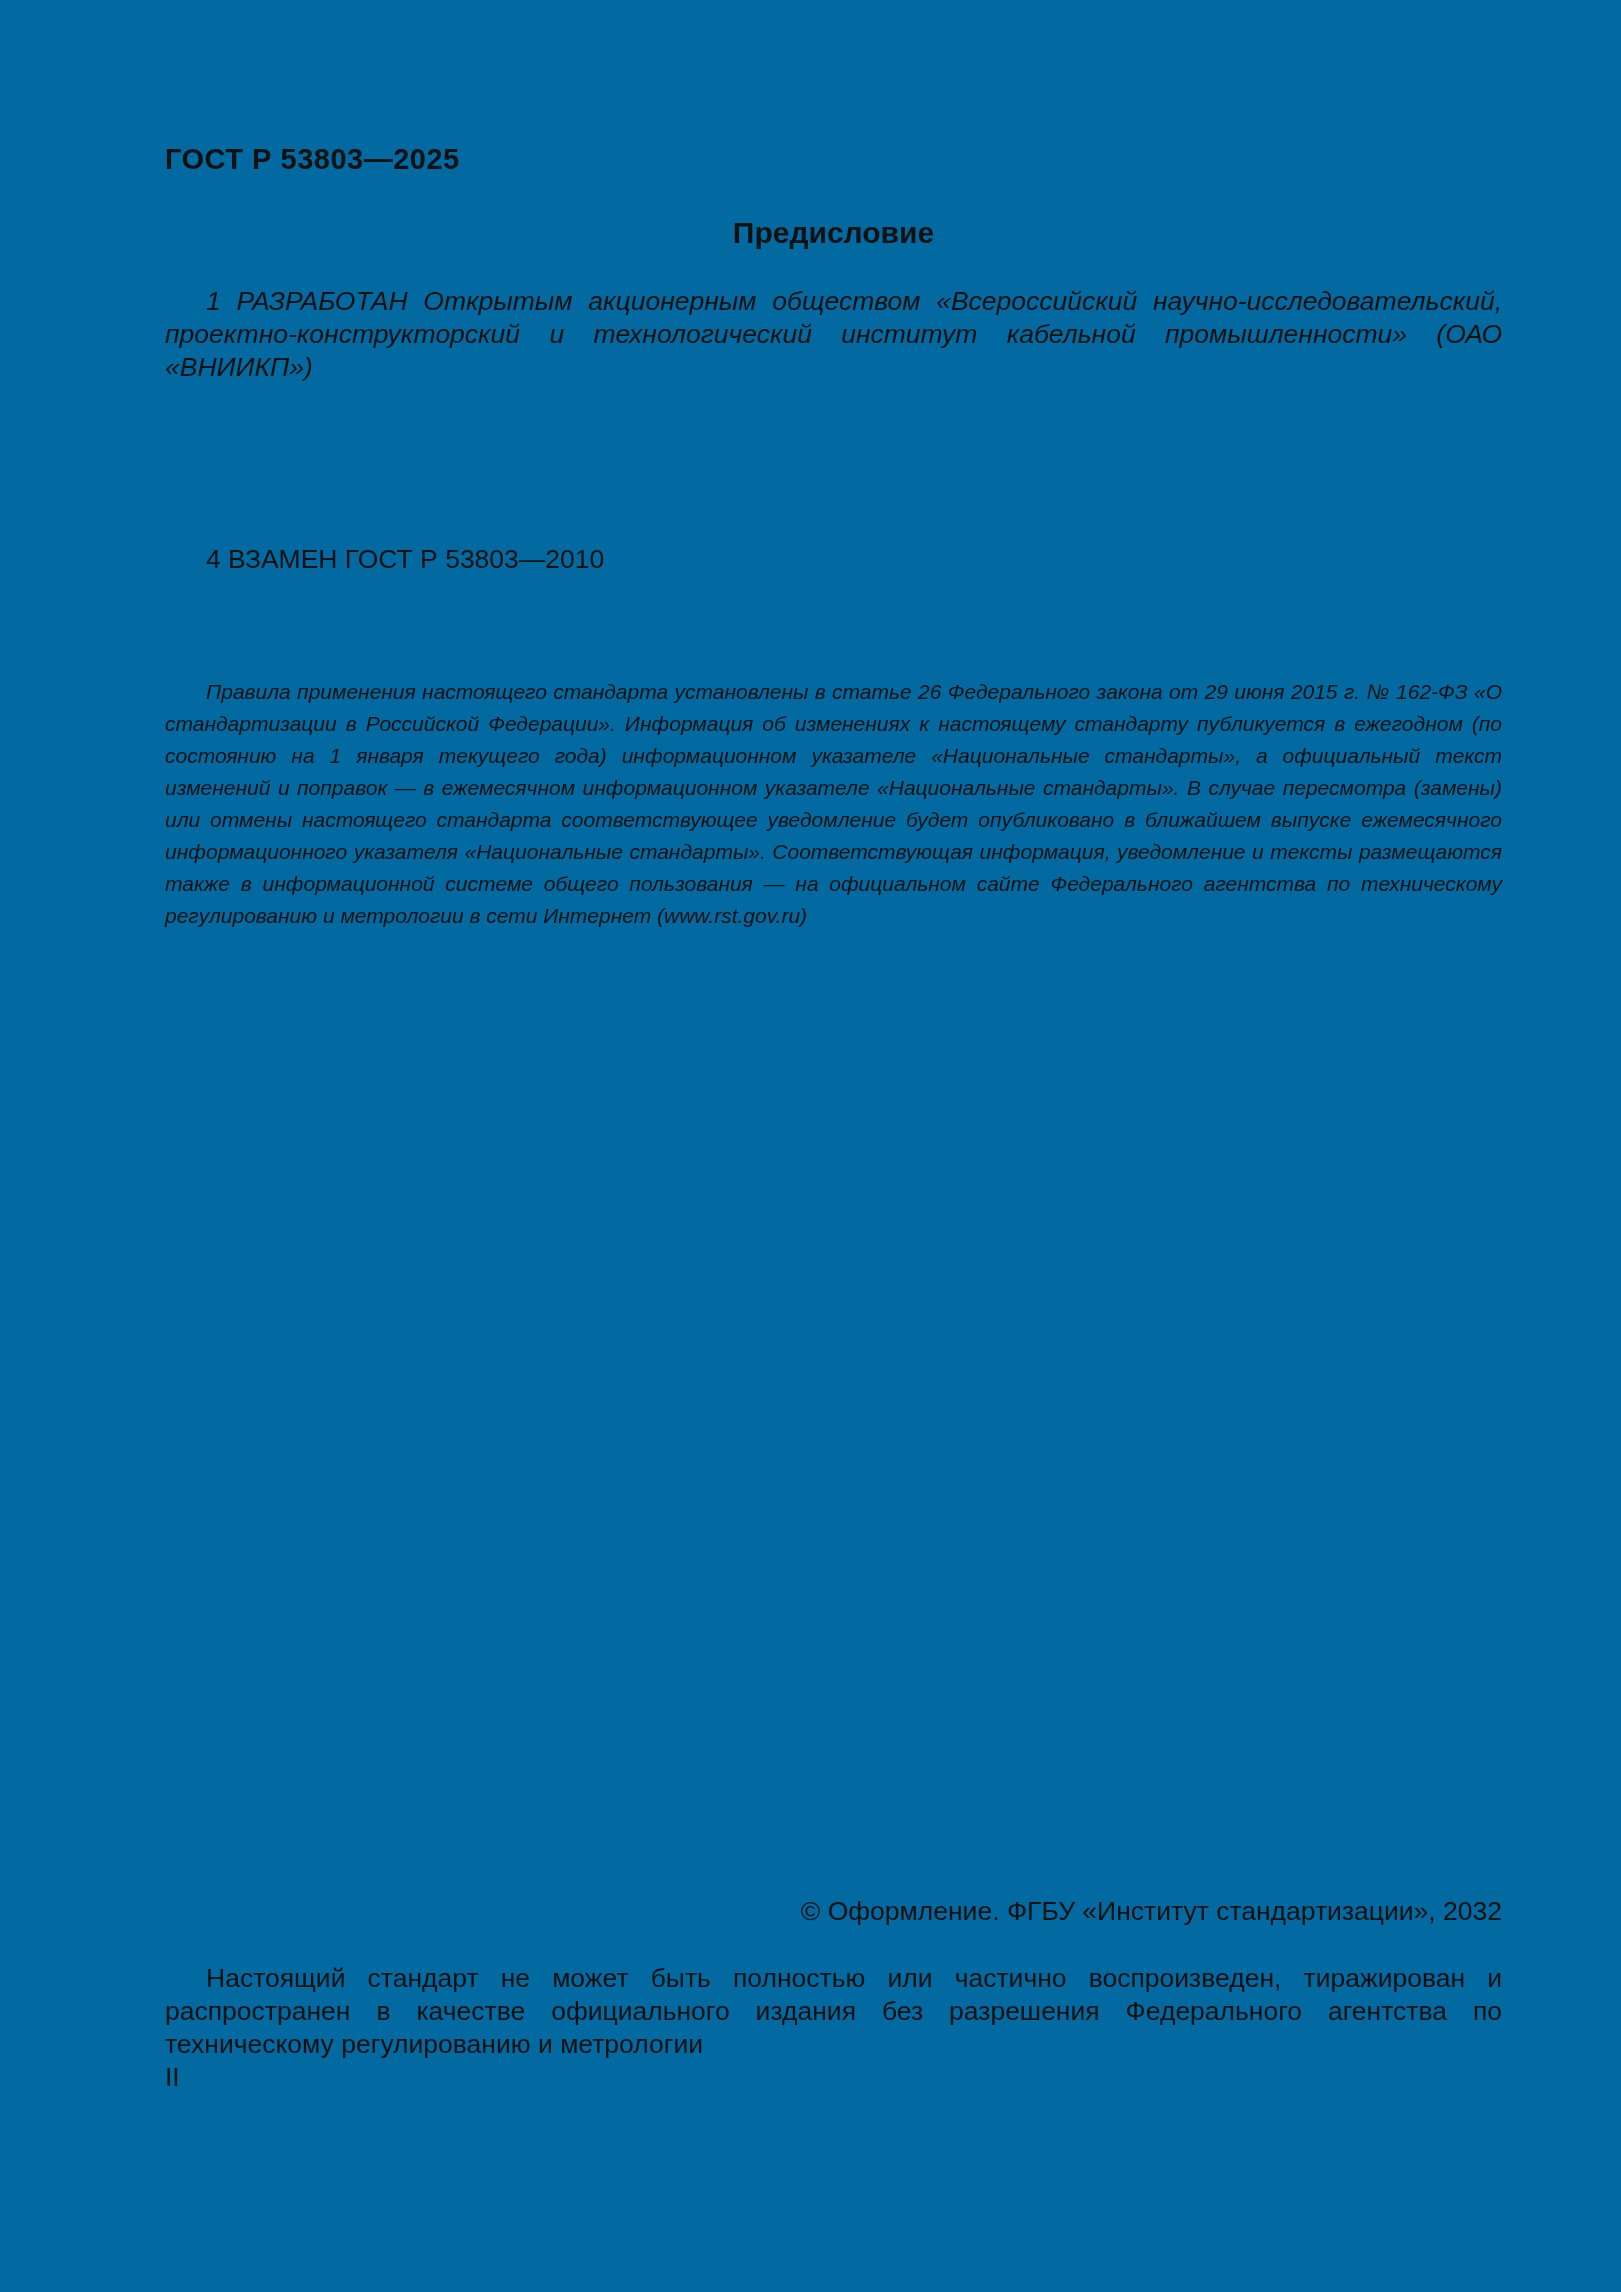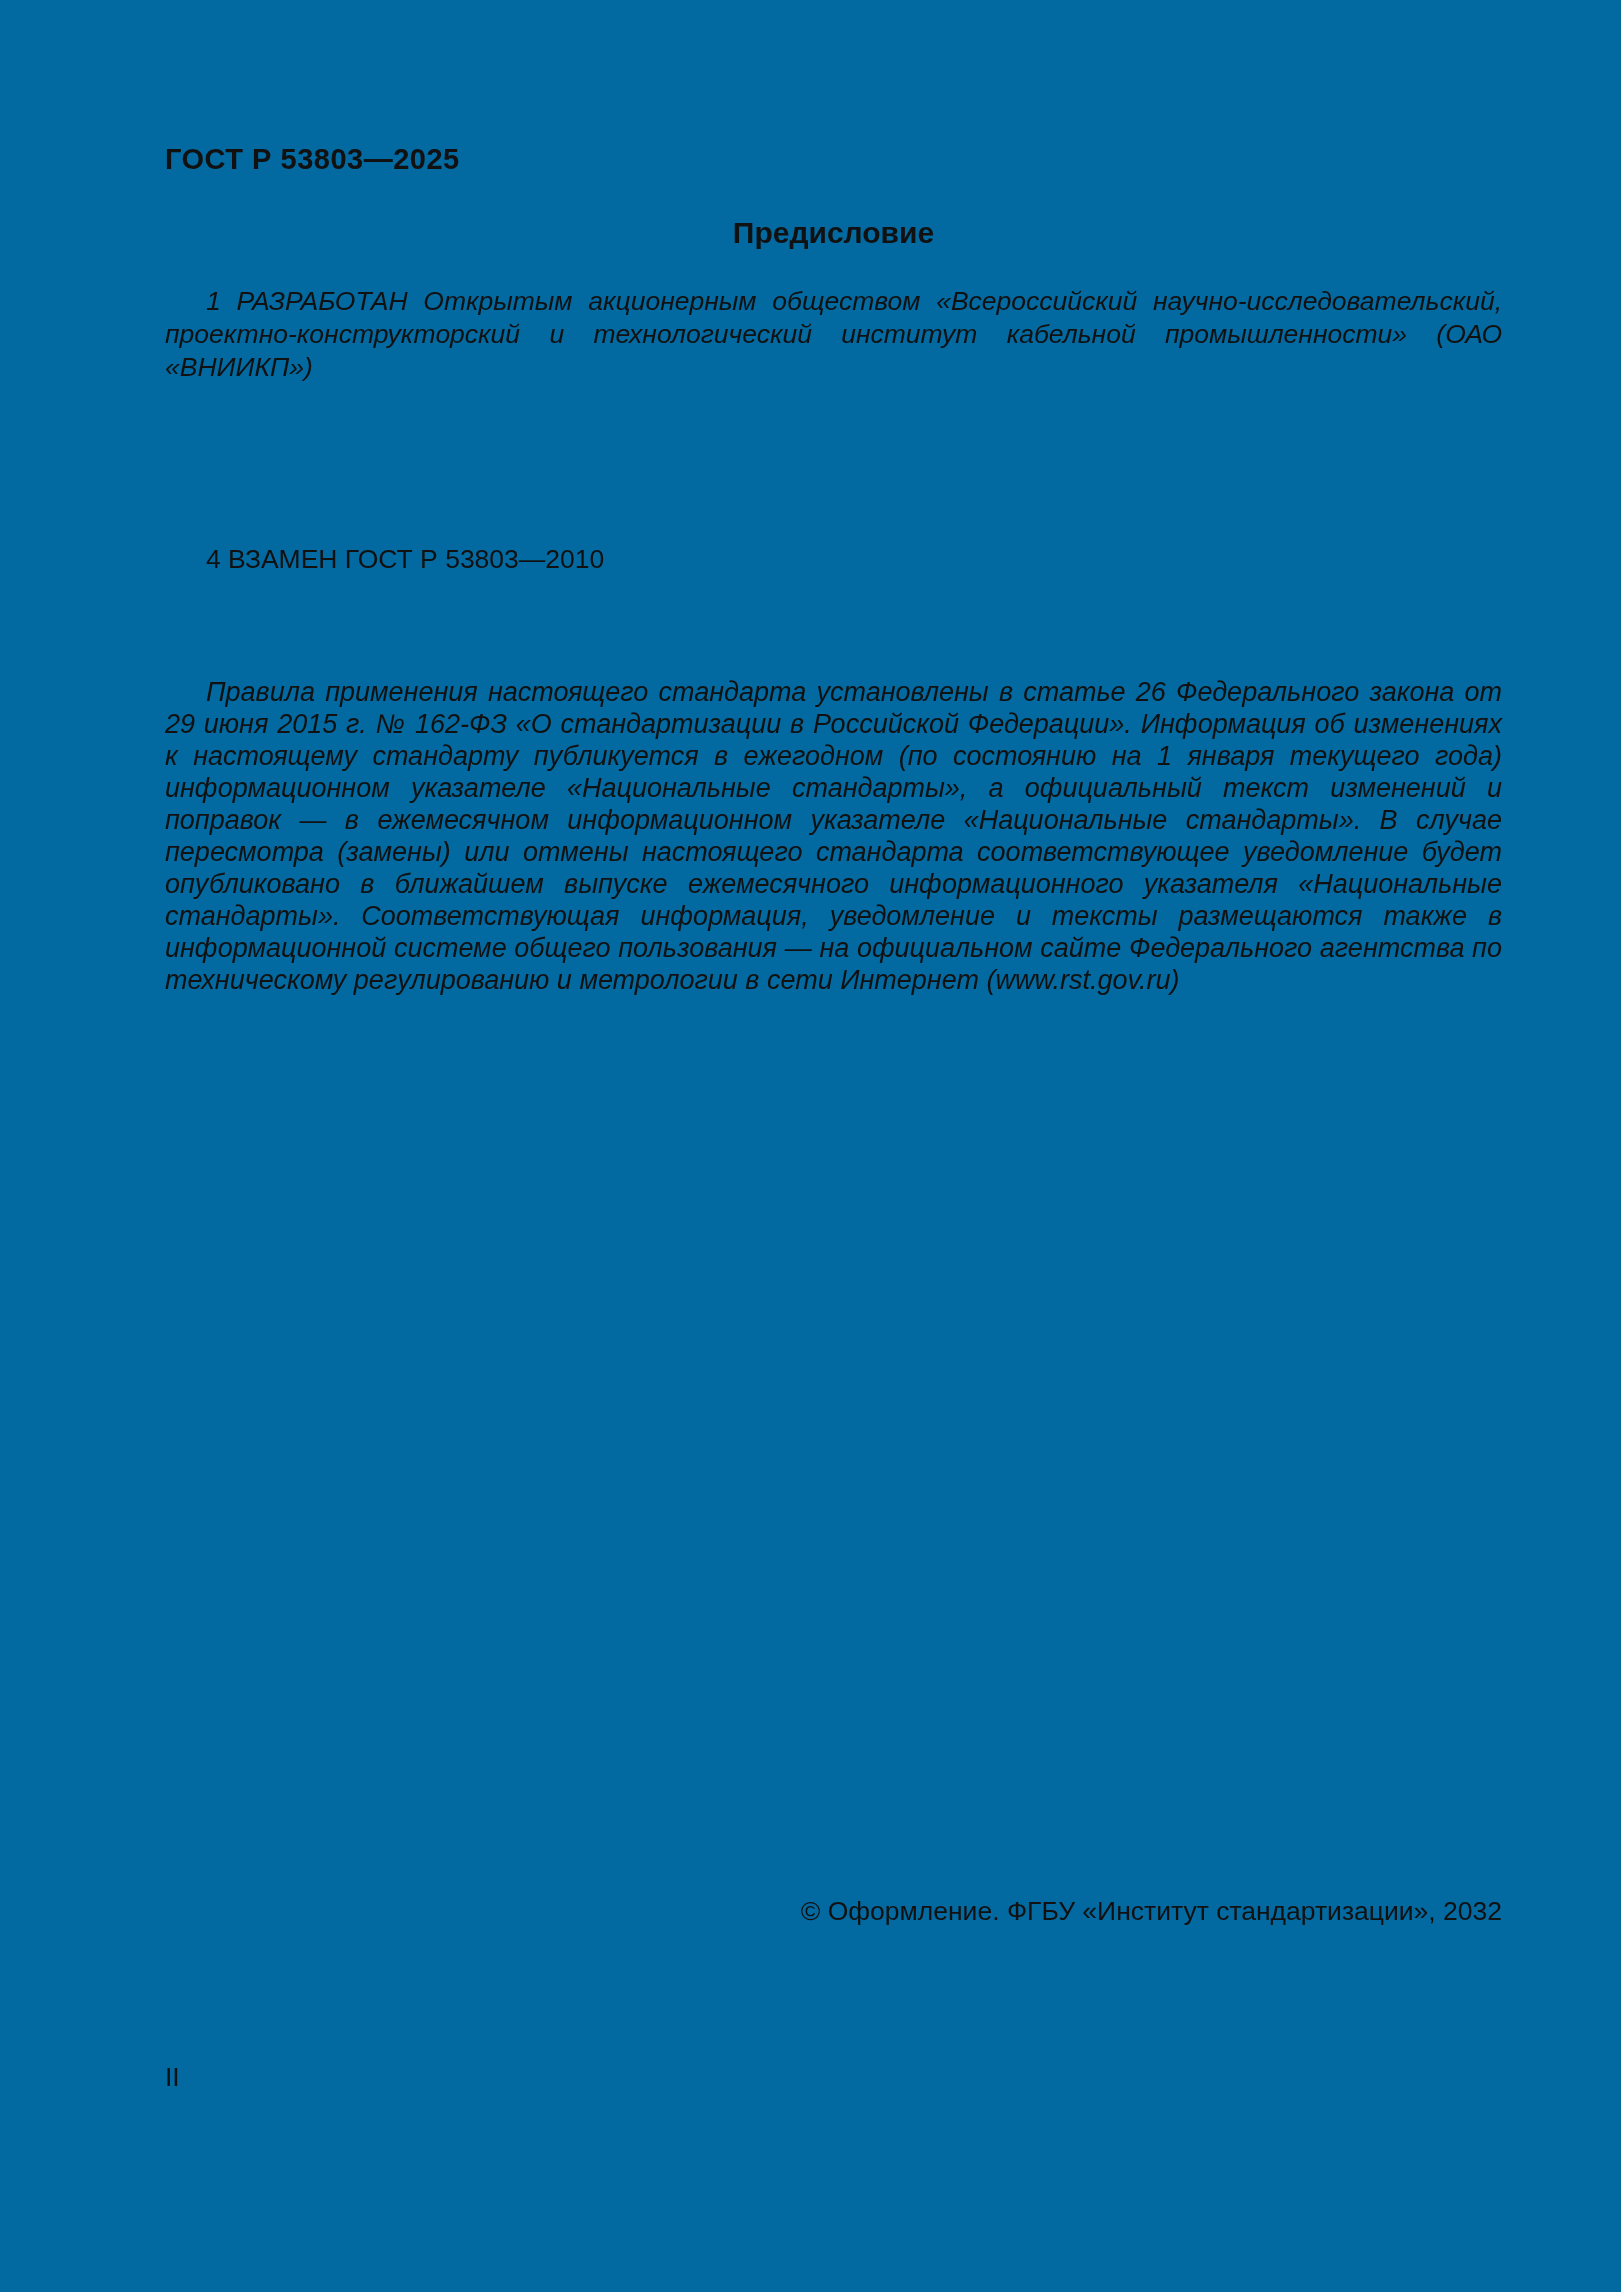--- a/index.html
+++ b/index.html
@@ -38,21 +38,21 @@
     line-height: 33px;
     text-align: justify;
     text-indent: 41px;
   }
   .par-1 { top: 285px; font-style: italic; }
   .par-2 { top: 384px; }
   .par-3 { top: 450px; }
   .par-4 { top: 543px; }
   .rules-note {
     top: 676px;
-    font-size: 27px;
+    font-size: 21px;
     line-height: 32px;
     font-style: italic;
     text-align: justify;
     text-indent: 41px;
   }
   .copyright-line {
     top: 1896px;
     font-size: 26.5px;
     text-align: right;
     font-style: normal;
@@ -82,17 +82,18 @@
   <div class="content-block body-par par-1">1  РАЗРАБОТАН Открытым акционерным обществом «Всероссийский научно-исследовательский, проектно-конструкторский и технологический институт кабельной промышленности» (ОАО «ВНИИКП»)</div>
 
 
 
   <div class="content-block body-par par-4">4  ВЗАМЕН ГОСТ Р 53803—2010</div>
 
   <div class="content-block rules-note">Правила применения настоящего стандарта установлены в статье 26 Федерального закона от 29 июня 2015 г. № 162-ФЗ «О стандартизации в Российской Федерации». Информация об изменениях к настоящему стандарту публикуется в ежегодном (по состоянию на 1 января текущего года) информационном указателе «Национальные стандарты», а официальный текст изменений и поправок — в ежемесячном информационном указателе «Национальные стандарты». В случае пересмотра (замены) или отмены настоящего стандарта соответствующее уведомление будет опубликовано в ближайшем выпуске ежемесячного информационного указателя «Национальные стандарты». Соответствующая информация, уведомление и тексты размещаются также в информационной системе общего пользования — на официальном сайте Федерального агентства по техническому регулированию и метрологии в сети Интернет (www.rst.gov.ru)</div>
 
   <div class="content-block copyright-line">© Оформление. ФГБУ «Институт стандартизации», 2032</div>
 
+  <div class="content-block reproduction-note">Настоящий стандарт не может быть полностью или частично воспроизведен, тиражирован и распространен в качестве официального издания без разрешения Федерального агентства по техническому регулированию и метрологии</div>
 
   <div class="content-block page-number">II</div>
 
 </div>
 
 
 </body></html>

